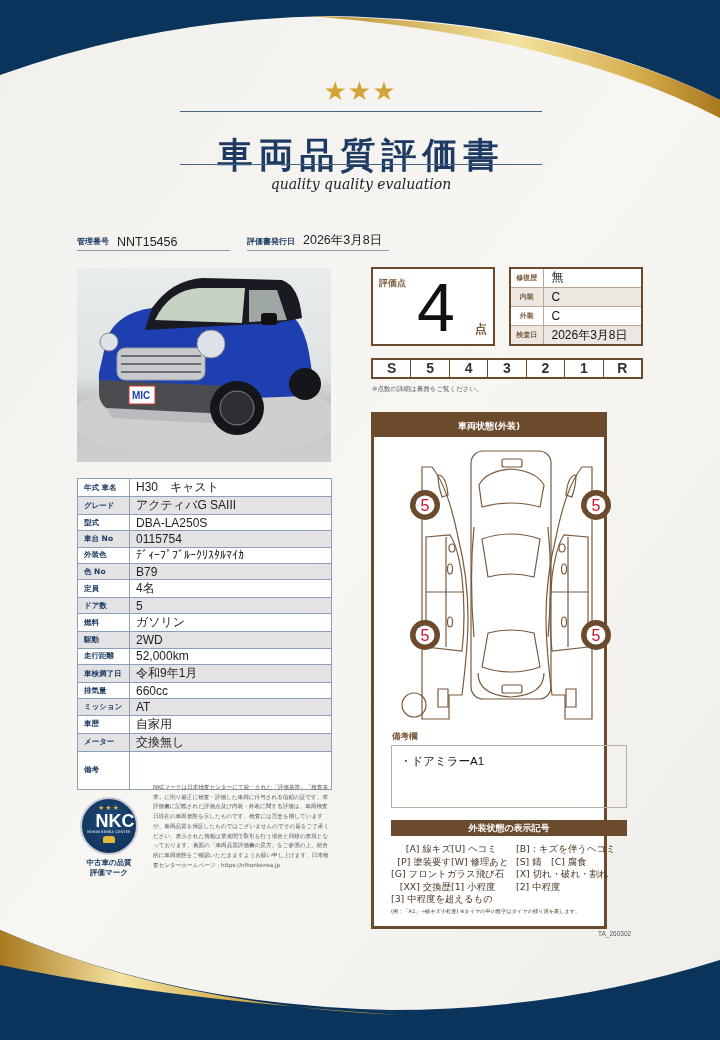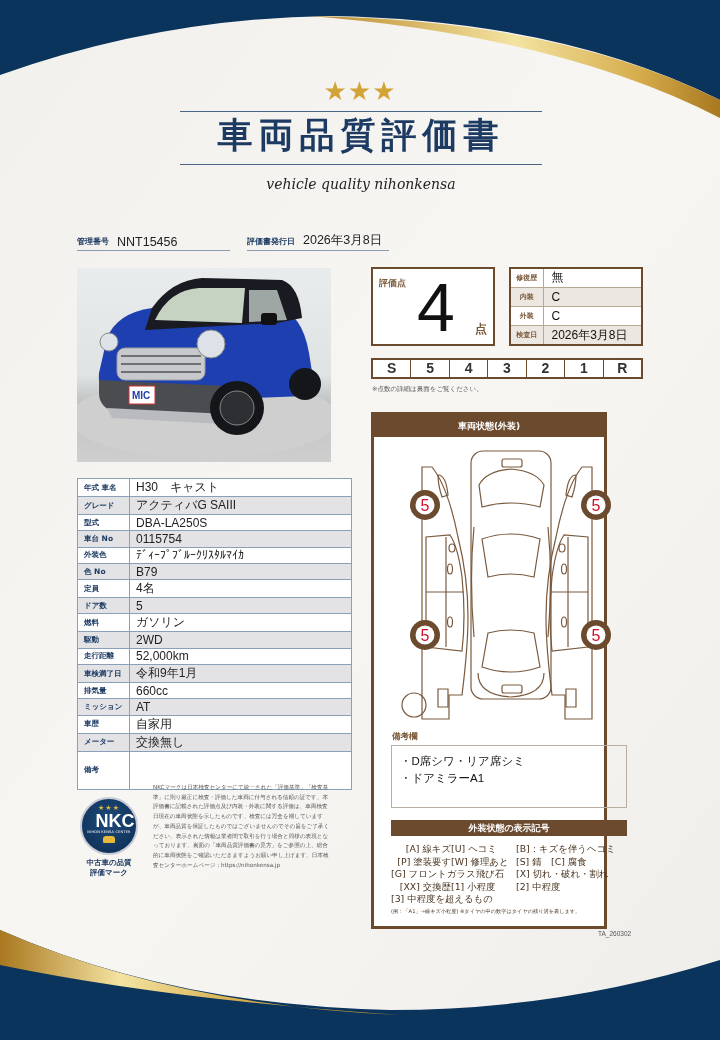--- a/index.html
+++ b/index.html
@@ -15,21 +15,21 @@
   }
   
   .stars {
     position: absolute; left: 0; width: 720px; top: 76px; text-align: center;
     color: #d2a437; font-size: 26px; letter-spacing: 1px;
   }
   .title-line { position: absolute; left: 180px; width: 362px; height: 1px; background: #4a6584; }
   .title-line.l1 { top: 111px; }
   .title-line.l2 { top: 164px; }
   .title-jp {
-    position: absolute; left: 180px; width: 362px; top: 112px; text-align: center;
+    position: absolute; left: 180px; width: 362px; top: 132px; text-align: center;
     font-family: "DejaVu Serif", serif; font-weight: bold; font-size: 35px;
     color: #1d3a63; letter-spacing: 6px;
   }
   .title-en {
     position: absolute; left: 180px; width: 362px; top: 176px; text-align: center;
     font-family: "DejaVu Serif", serif; font-style: italic; font-size: 14px; color: #222;
   }
   
   .meta { position: absolute; top: 233px; height: 18px; border-bottom: 1px solid #8a9bb0; display: flex; align-items: flex-end; }
   .meta .lbl { font-size: 8px; font-weight: bold; color: #1d3a63; margin-right: 8px; padding-bottom: 3px; }
@@ -38,21 +38,21 @@
   .meta.issue { left: 247px; width: 142px; }
 
   
   .photo {
     position: absolute; left: 77px; top: 268px; width: 254px; height: 194px;
     background: linear-gradient(180deg, #e9ecec 0%, #dfe3e3 55%, #bfc1c1 70%, #cfcfcf 100%);
     overflow: hidden;
   }
   
   .spec {
-    position: absolute; left: 77px; top: 478px; width: 275px;
+    position: absolute; left: 77px; top: 478px; width: 255px;
     border-collapse: collapse; border: 1px solid #8aa0b8;
   }
   .spec td { border: 1px solid #8aa0b8; height: 16.3px; padding: 0; }
   .spec td.k { width: 52px; font-size: 7.5px; font-weight: bold; color: #1d3a63; padding-left: 6px; }
   .spec td.v { font-family: "Liberation Sans", sans-serif; font-size: 12px; color: #222; padding-left: 6px; }
   .spec tr:nth-child(even) td { background: #e3e3e6; }
   .spec tr:nth-child(odd) td { background: #ffffff; }
   .spec tr.tall td { height: 38px; background: #fff; }
 
   
@@ -158,21 +158,21 @@
 
   <path d="M310,16 Q560,20 720,100 L720,118 Q560,36 310,16 Z" fill="url(#goldTop)"></path>
 
   <path d="M0,930 Q170,1005 400,1015 Q170,1000 0,965 Z" fill="url(#goldBot)"></path>
 </svg>
 
 <div class="stars">★★★</div>
 <div class="title-line l1"></div>
 <div class="title-jp">車両品質評価書</div>
 <div class="title-line l2"></div>
-<div class="title-en">vehicle quality nihonkensa</div>
+<div class="title-en">quality quality evaluation</div>
 
 <div class="meta mgmt">
   <span class="lbl">管理番号</span>
   <span class="val">NNT15456</span>
 </div>
 <div class="meta issue">
   <span class="lbl">評価書発行日</span>
   <span class="val">2026年3月8日</span>
 </div>
 
@@ -386,21 +386,20 @@
     </g>
     <g>
       <circle cx="222" cy="198" r="15" fill="#6b4a2e"></circle>
       <circle cx="222" cy="198" r="9.5" fill="#fff"></circle>
       <text x="222" y="204" text-anchor="middle" font-size="16" fill="#d0102a" font-family="Liberation Sans, sans-serif">5</text>
     </g>
   </svg>
 
   <div class="remarks-lbl">備考欄</div>
   <div class="remarks">
-    <div>・D席シワ・リア席シミ</div>
     <div>・ドアミラーA1</div>
   </div>
 
   <div class="legend-head">外装状態の表示記号</div>
   <div class="legend">
     <div class="row">
       <span class="c1">[A] 線キズ</span>
       <span class="c2">[U] ヘコミ</span>
       <span>[B]：キズを伴うヘコミ</span>
     </div>

